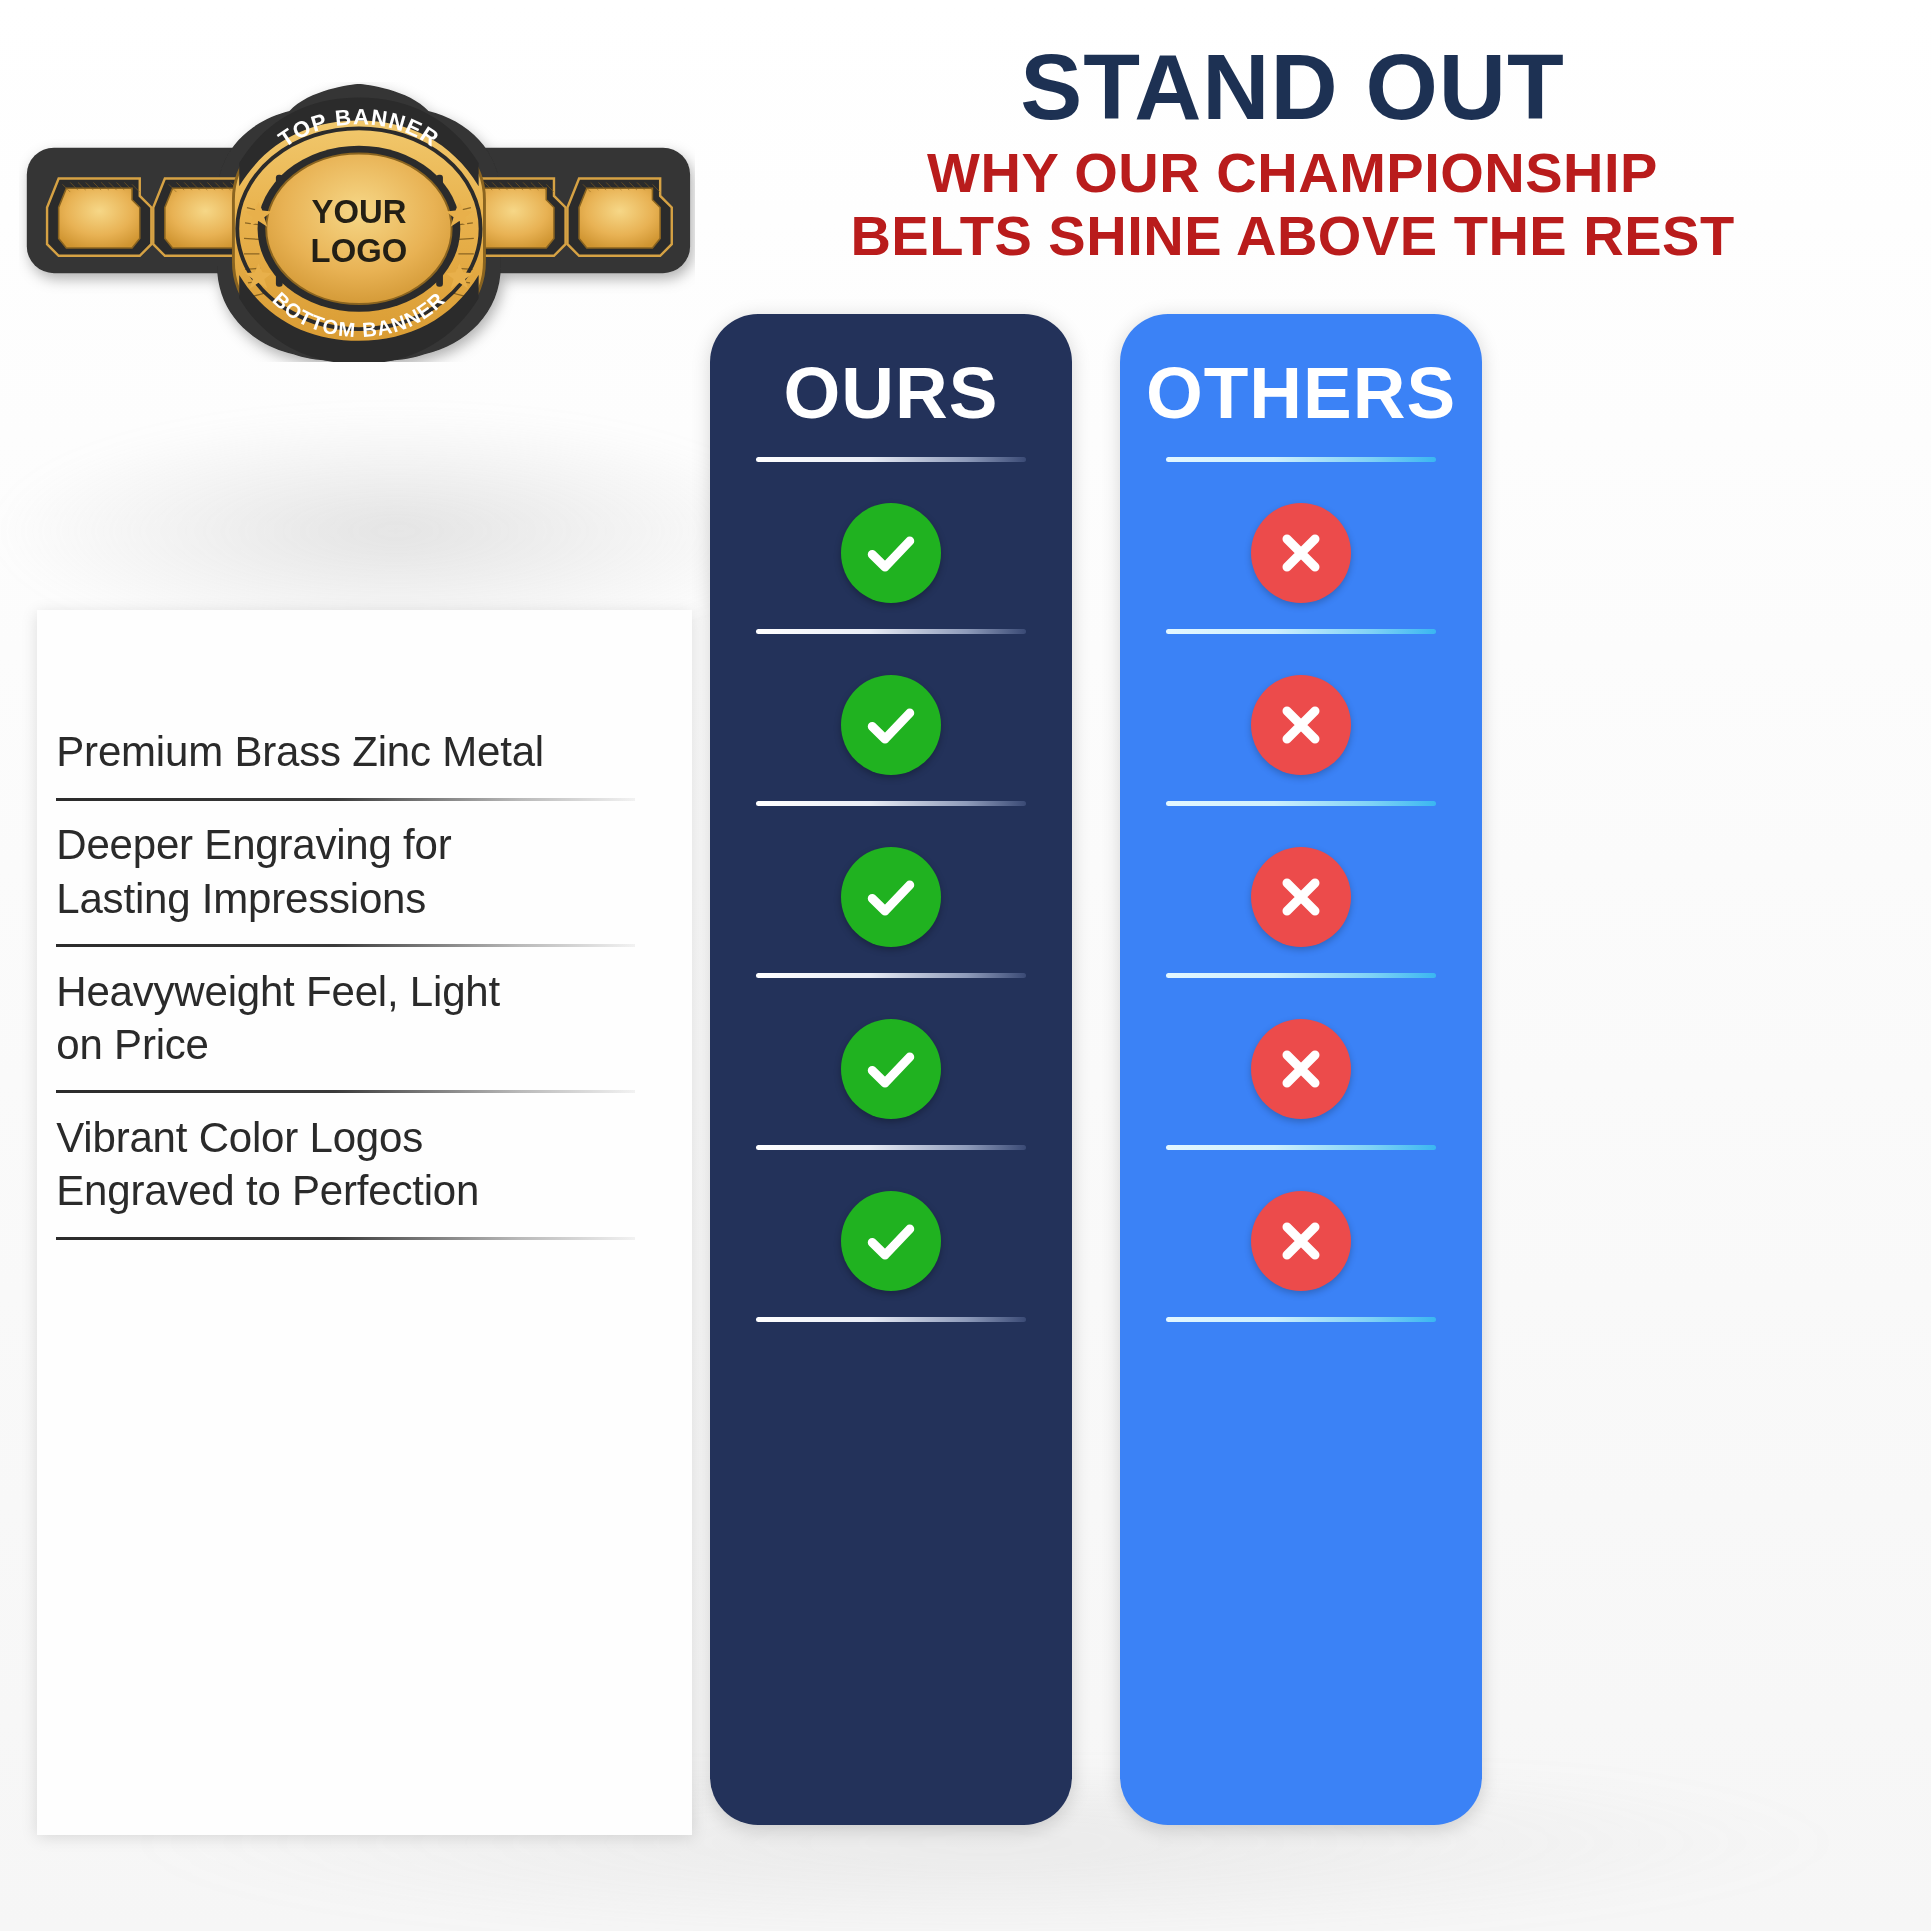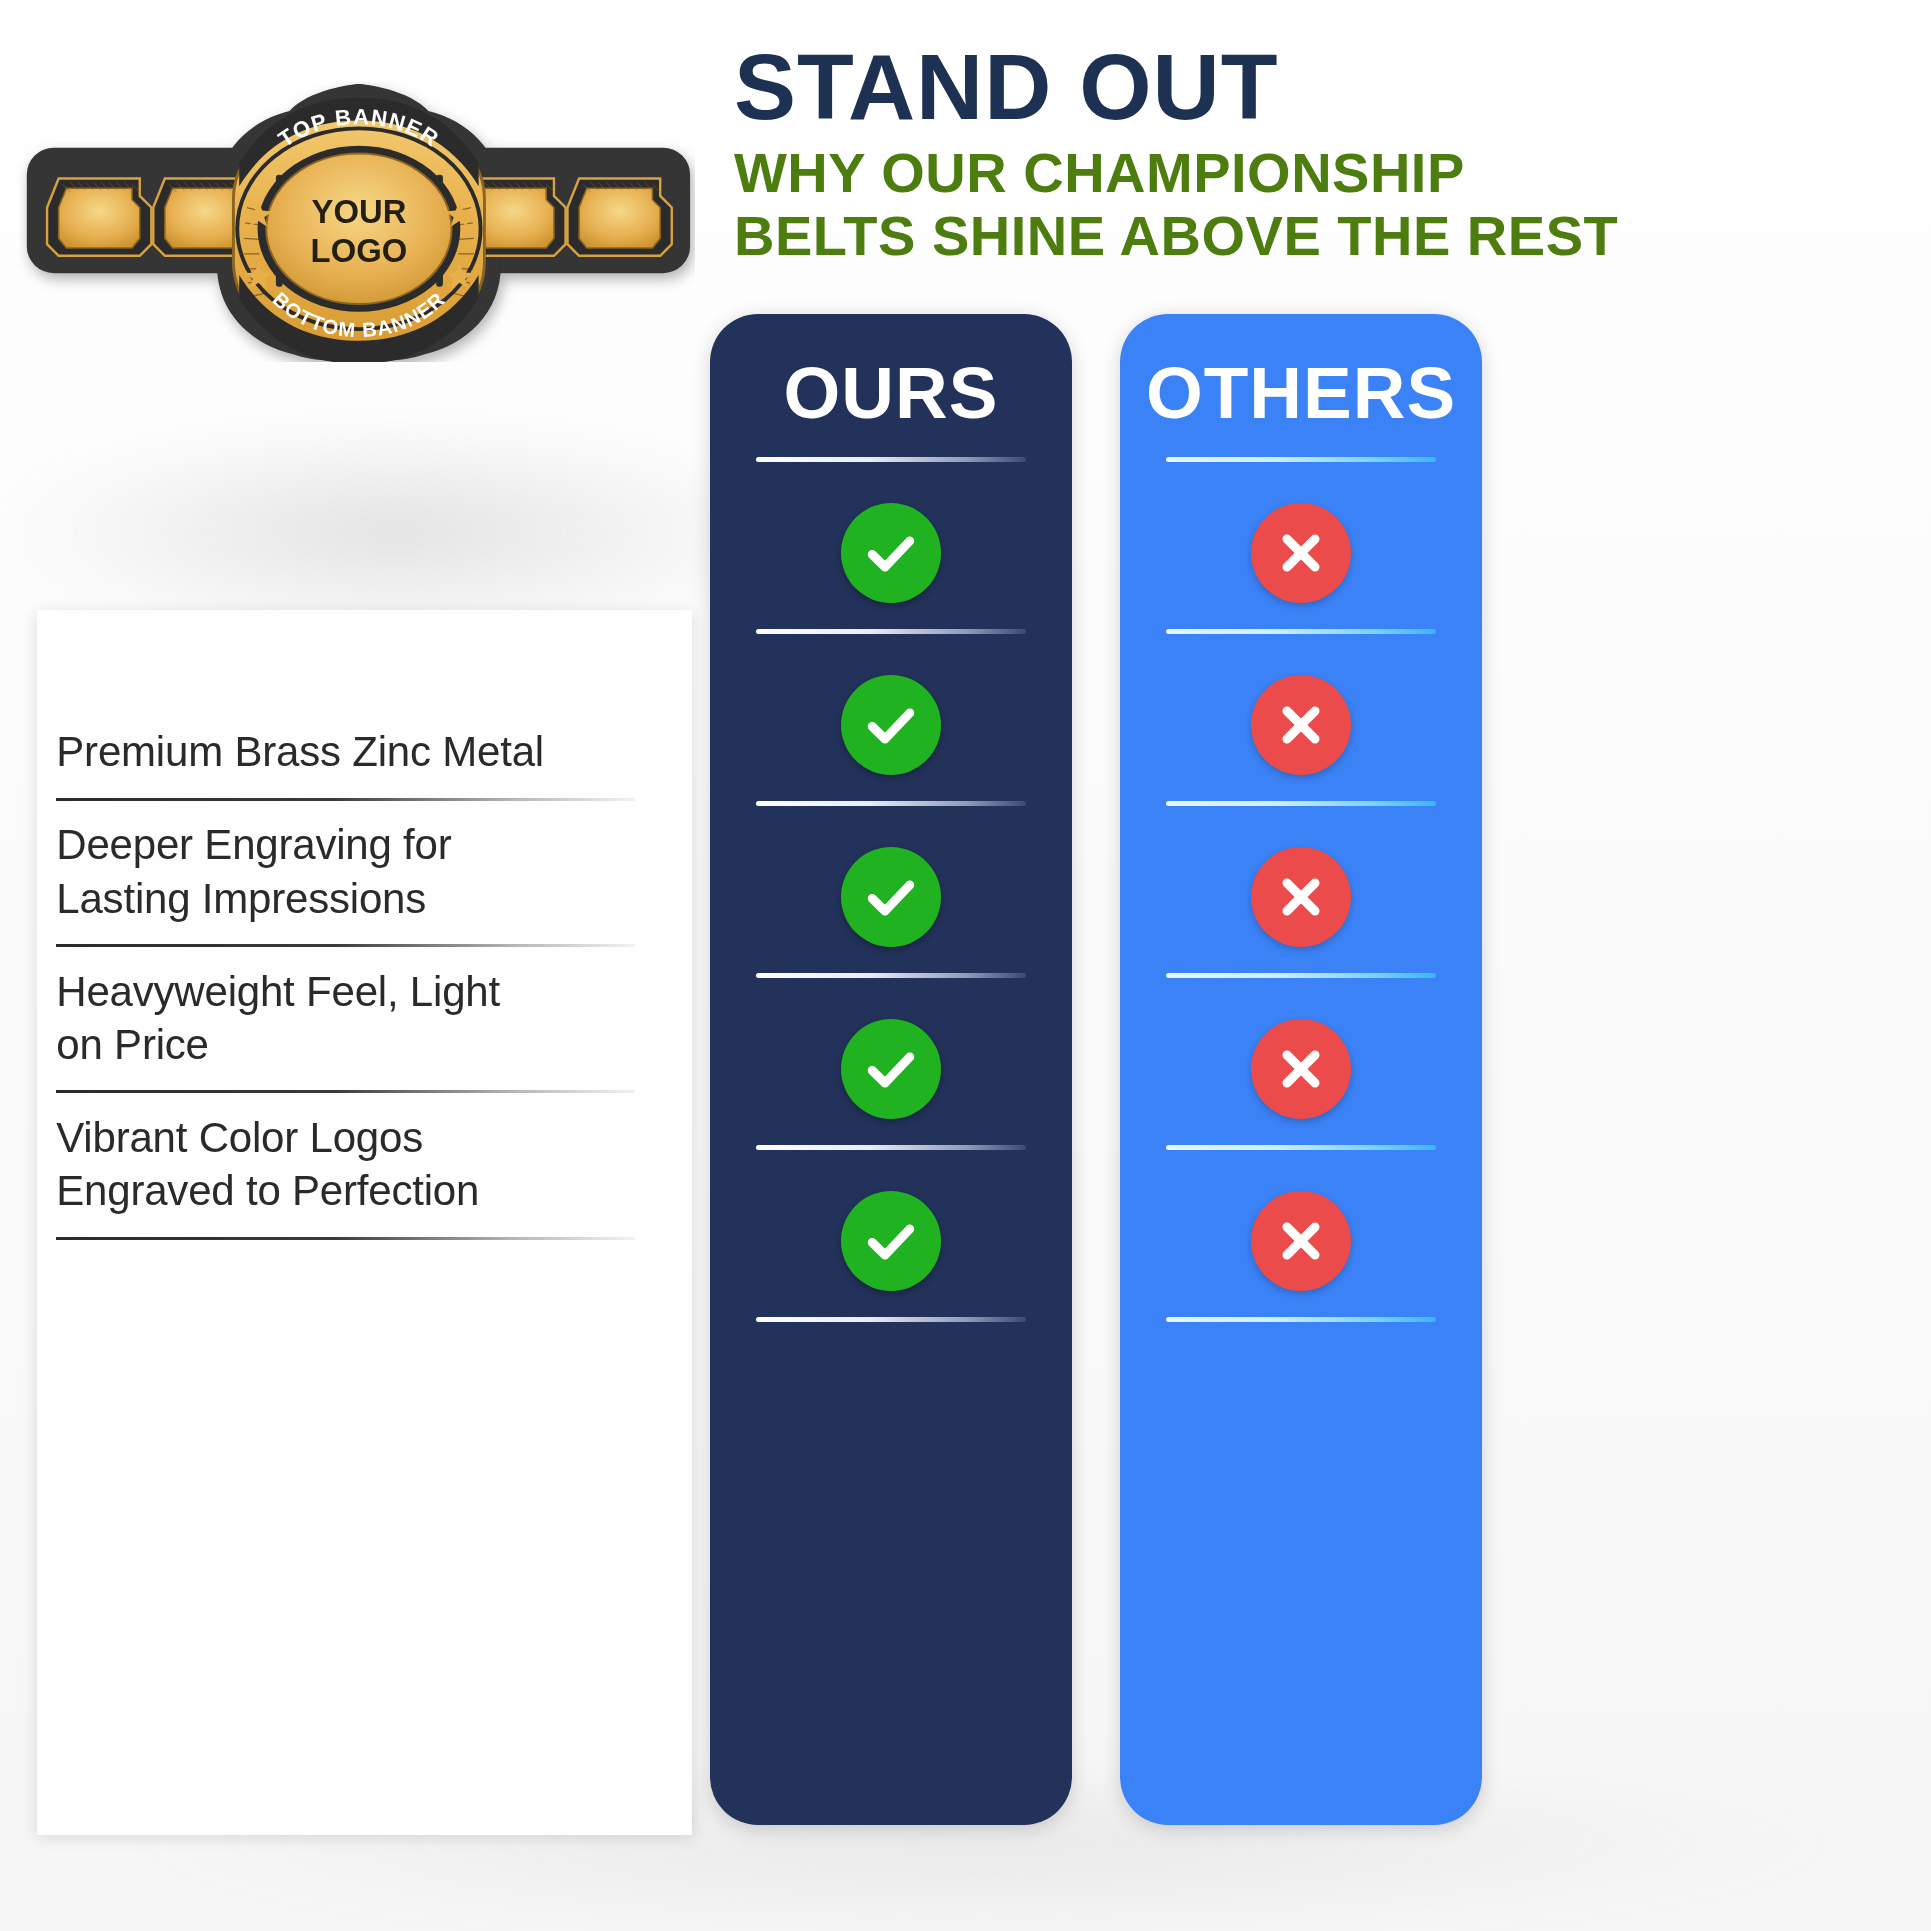--- a/index.html
+++ b/index.html
@@ -27,31 +27,31 @@
     background:radial-gradient(ellipse at 50% 40%, rgba(150,150,150,.13) 0%, rgba(255,255,255,0) 70%);
     filter:blur(15.4px);
     z-index:1;
   }
 
   
   .belt-wrap{position:absolute;left:19.3px;top:82px;width:676px;height:280px;z-index:5;}
 
   
   .headline{
-    position:absolute;left:734px;top:39px;width:1197px;
-    z-index:5;
+    position:absolute;left:694px;top:39px;width:1197px;
+    text-align:center;z-index:5;
   }
   .headline .h1{
     font-size:93px;font-weight:bold;color:#1d3153;
     letter-spacing:1px;line-height:1.05;
     margin:0 0 5.8px 0;
     text-shadow:0 1.9px 2.9px rgba(255,255,255,.9);
   }
   .headline .h2{
-    font-size:56px;font-weight:bold;color:#4d7c0f;
+    font-size:56px;font-weight:bold;color:#b91c1c;
     letter-spacing:0.5px;line-height:1.12;
     margin:0;
     text-shadow:0 1px 1.9px rgba(255,255,255,.8);
   }
 
   
   .feature-card{
     position:absolute;left:37px;top:610px;width:637px;height:1207px;
     background:#fefefe;
     box-shadow:0 2.9px 15.4px rgba(0,0,0,.13);

